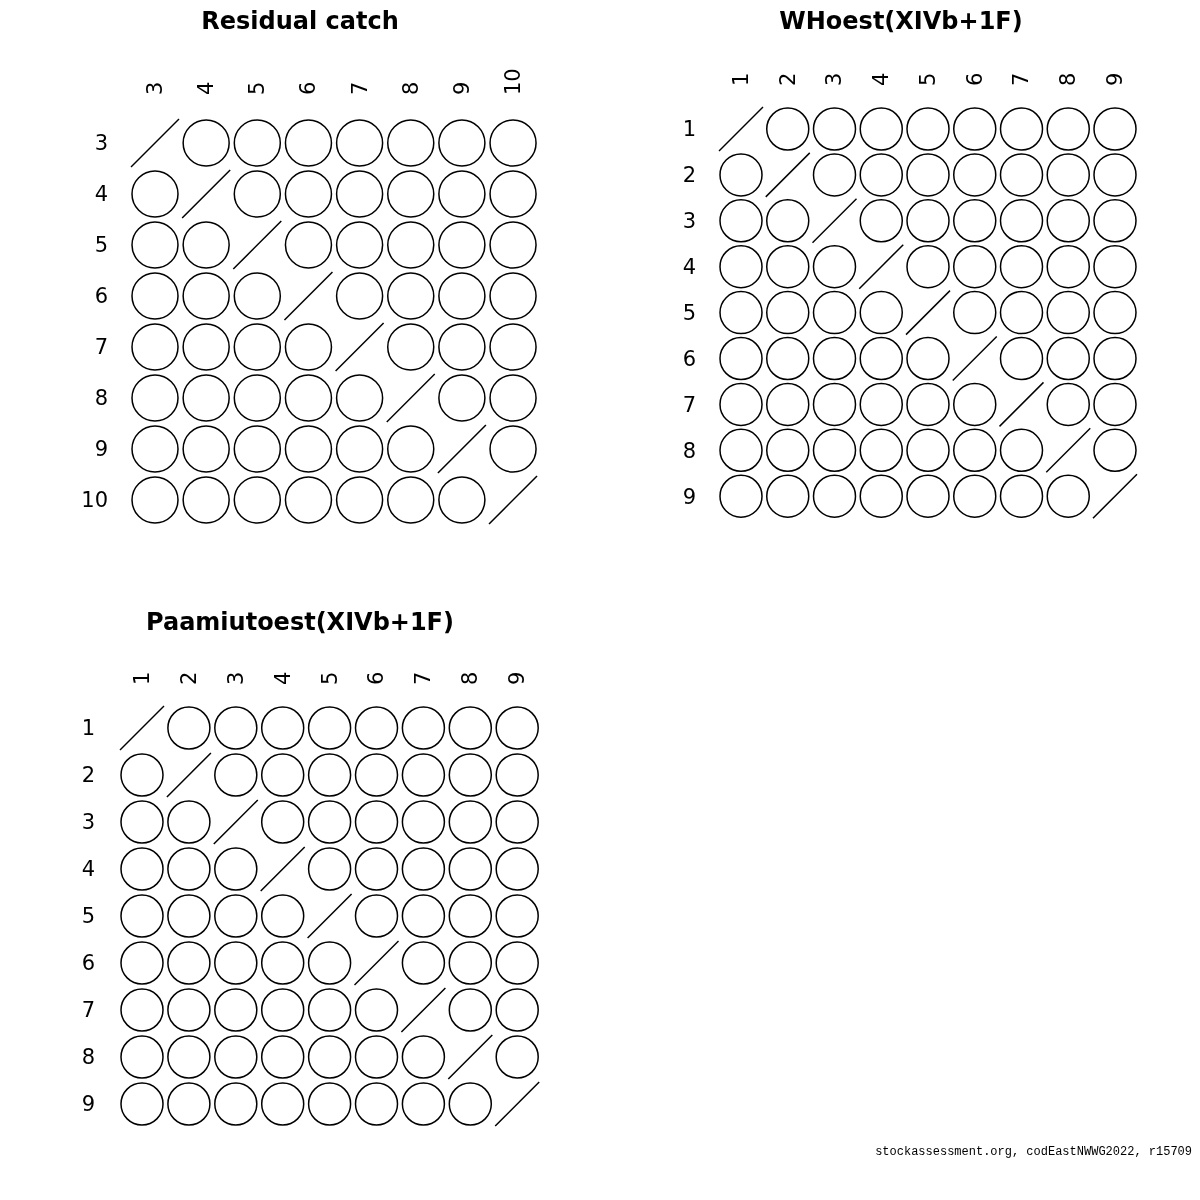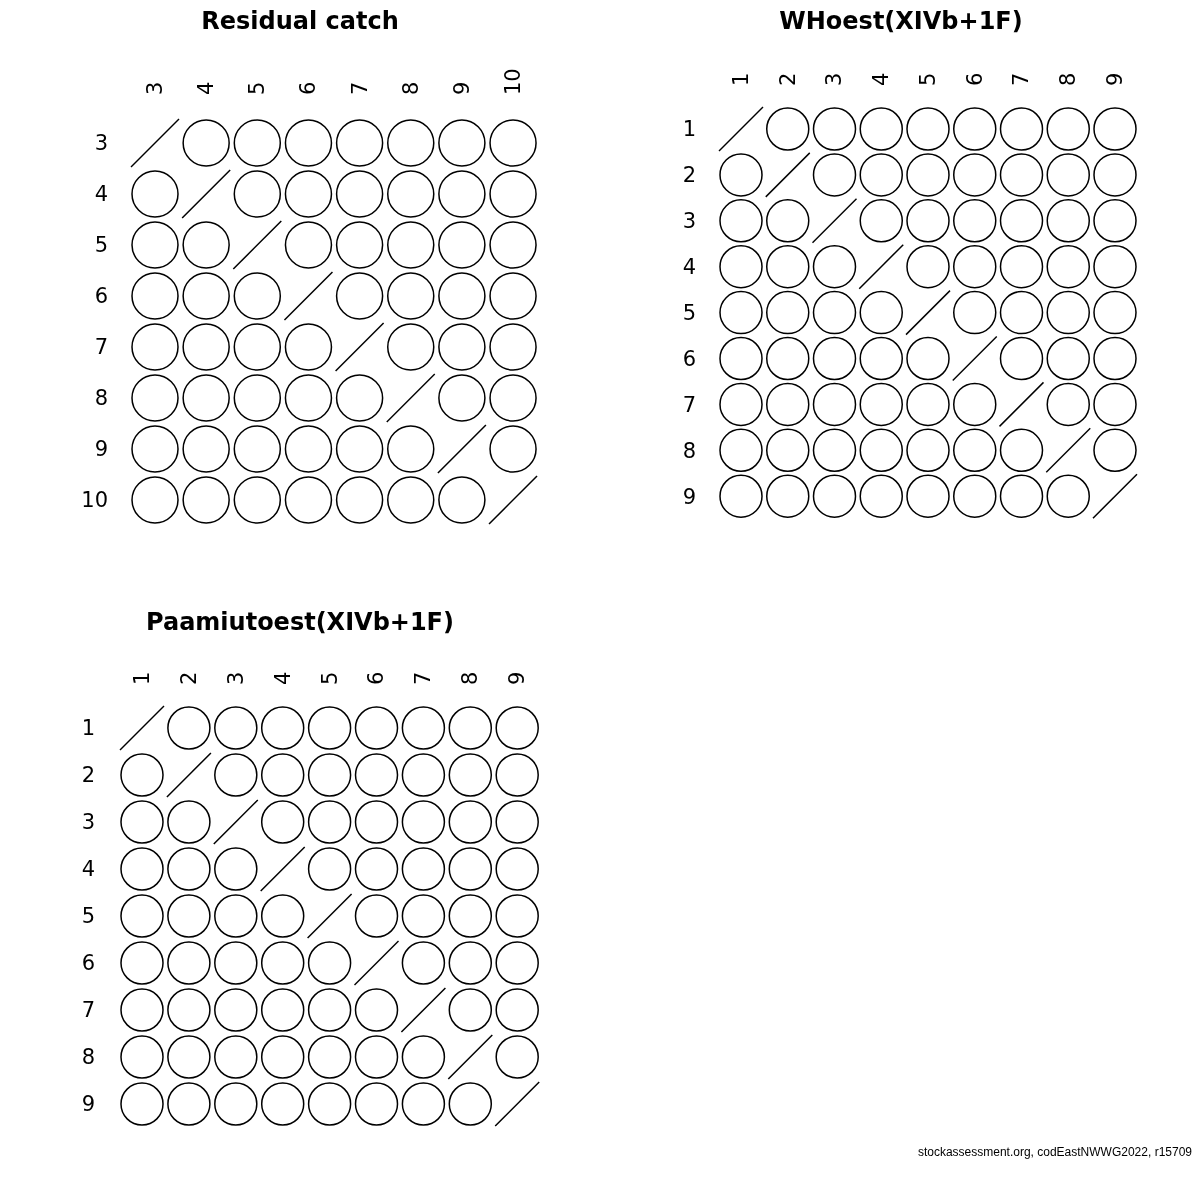--- a/index.html
+++ b/index.html
@@ -33,21 +33,21 @@
   }
   #plots circle, #plots line {
     fill: none;
     stroke: #000000;
     stroke-width: 1.5;
   }
   .footer {
     position: absolute;
     right: 8px;
     bottom: 1px;
-    font-family: Liberation Sans, sans-serif;
+    font-family: Liberation Mono, monospace;
     font-size: 12px;
     color: #000000;
     white-space: nowrap;
   }
 </style>
 </head>
 <body>
 
 <div id="figure">
   <svg id="plots" width="1200" height="1200" viewBox="0 0 1200 1200">

